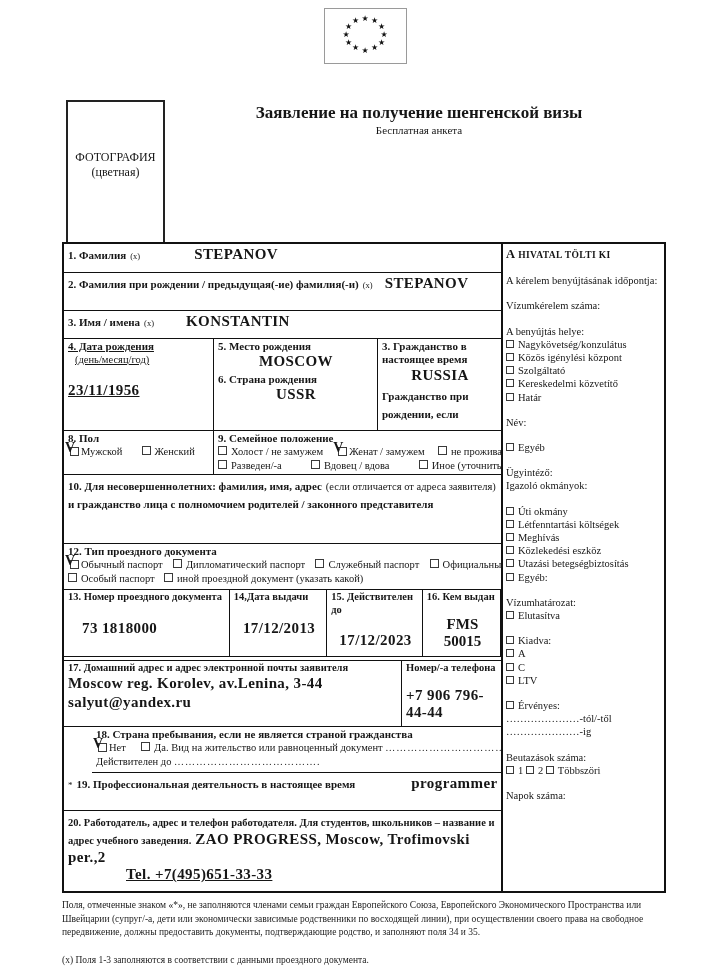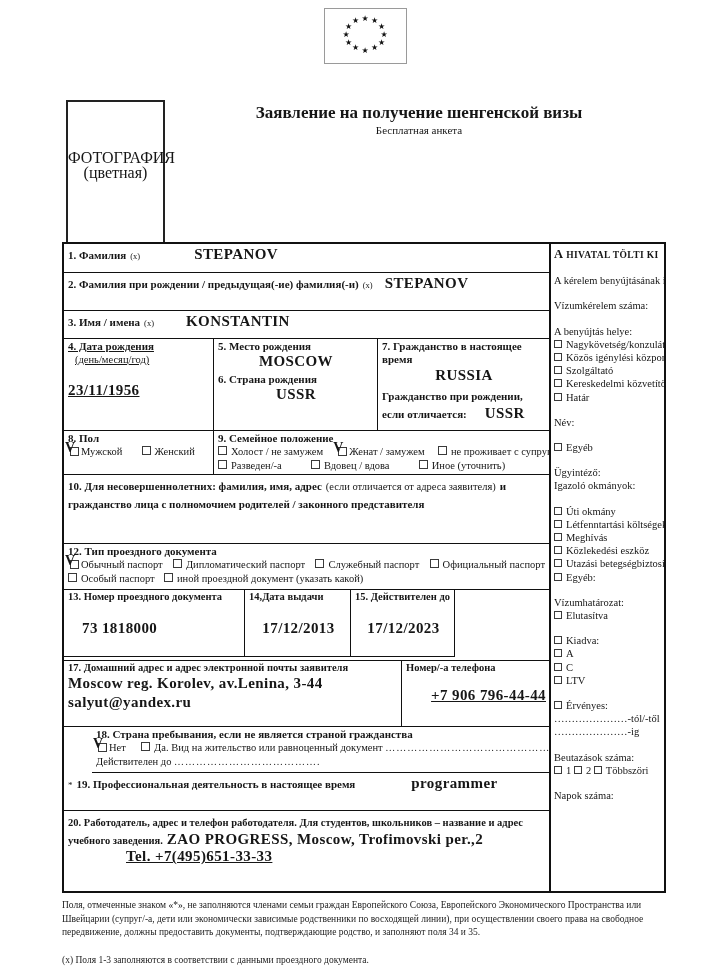--- a/index.html
+++ b/index.html
@@ -5,31 +5,31 @@
   html,body{margin:0;padding:0;background:#fff;}
   .page{position:relative;width:728px;height:973px;background:#ffffff;overflow:hidden;
         font-family:"Liberation Serif","DejaVu Serif",serif;color:#161616;}
 
   
   .flag{position:absolute;left:324px;top:8px;width:81px;height:54px;border:1px solid #9a9a9a;background:#fff;}
   .flag .star{position:absolute;font-size:8px;line-height:8px;color:#111;}
 
   
   .photo{position:absolute;left:66px;top:100px;width:95px;height:128px;border:2px solid #222;
-         text-align:center;padding-top:48px;box-sizing:content-box;font-size:16px;line-height:15px;}
+         text-align:center;padding-top:48px;box-sizing:content-box;font-size:12px;line-height:15px;}
 
   
   .titlewrap{position:absolute;left:170px;top:103px;width:498px;text-align:center;}
   .title{font-size:17px;font-weight:700;}
   .subtitle{font-size:11px;margin-top:1px;}
 
   
   .formtable{position:absolute;left:62px;top:242px;width:604px;height:651px;border:2px solid #111;
              box-sizing:border-box;display:flex;background:#fff;}
-  .main{width:487px;box-sizing:border-box;border-right:2px solid #111;display:flex;flex-direction:column;}
+  .main{width:439px;box-sizing:border-box;border-right:2px solid #111;display:flex;flex-direction:column;}
   .row{box-sizing:border-box;border-bottom:1.5px solid #111;padding:1px 3px 0 4px;overflow:hidden;position:relative;}
   .row:last-child{border-bottom:none;flex:1;}
   .lbl{font-weight:700;font-size:11px;line-height:13px;}
   .lbl-s{font-weight:700;font-size:10.5px;line-height:12.5px;}
   .plain{font-weight:400;font-size:10.5px;line-height:13px;}
   .xnote{font-weight:400;font-size:8.5px;}
   .val{font-weight:700;font-size:15px;letter-spacing:.4px;line-height:17px;}
   .cells{display:flex;height:100%;}
   .cell{box-sizing:border-box;border-right:1.5px solid #111;padding:1px 3px 0 4px;overflow:hidden;}
   .cell:last-child{border-right:none;}
@@ -119,21 +119,21 @@
             <div class="plain" style="padding-left:7px;">(день/месяц/год)</div>
             <div class="val" style="margin-top:16px;">23/11/1956</div>
           </div>
           <div class="cell" style="width:164px;">
             <div class="lbl">5. Место рождения</div>
             <div class="val" style="text-align:center;">MOSCOW</div>
             <div class="lbl" style="margin-top:3px;">6. Страна рождения</div>
             <div class="val" style="text-align:center;">USSR</div>
           </div>
           <div class="cell" style="flex:1;">
-            <div class="lbl">7. Гражданство в настоящее время</div>
+            <div class="lbl">3. Гражданство в настоящее время</div>
             <div class="val" style="text-align:center;margin:1px 0 2px;">RUSSIA</div>
             <span class="lbl">Гражданство при рождении, если отличается:</span>
             <span class="val" style="margin-left:14px;">USSR</span>
           </div>
         </div>
       </div>
 
       <div class="row" style="height:44px;padding:0;">
         <div class="cells">
           <div class="cell" style="width:150px;">
@@ -195,33 +195,37 @@
           <div class="val" style="margin:16px 0 0 14px;">73 1818000</div>
         </div>
         <div class="pbox" style="width:106px;">
           <div class="lbl-s">14,Дата выдачи</div>
           <div class="val" style="margin-top:16px;text-align:center;">17/12/2013</div>
         </div>
         <div class="pbox" style="width:104px;">
           <div class="lbl-s">15. Действителен до</div>
           <div class="val" style="margin-top:16px;text-align:center;">17/12/2023</div>
         </div>
+        <div class="pbox" style="width:85px;">
+          <div class="lbl-s">16. Кем выдан</div>
+          <div class="val" style="margin-top:12px;text-align:center;letter-spacing:0;">FMS 50015</div>
+        </div>
         <div class="pfill"></div>
       </div>
 
       <div class="row" style="height:66px;padding:0;">
         <div class="cells">
           <div class="cell" style="width:338px;">
             <div class="lbl-s">17. Домашний адрес и адрес электронной почты заявителя</div>
             <div class="val">Moscow reg. Korolev, av.Lenina, 3-44</div>
             <div class="val" style="margin-top:2px;">salyut@yandex.ru</div>
           </div>
           <div class="cell" style="flex:1;">
             <div class="lbl-s">Номер/-а  телефона</div>
-            <div class="val" style="margin-top:12px;text-align:right;text-decoration:underline;">+7 906 796-44-44</div>
+            <div class="val" style="margin-top:12px;text-align:left;">+7 906 796-44-44</div>
           </div>
         </div>
       </div>
 
       <div class="row" style="height:46px;margin-left:28px;">
         <div class="lbl">18. Страна пребывания, если не является страной гражданства</div>
         <div class="opt">
           <span class="cbwrap"><span class="cb"></span><span class="vmark">V</span></span><span>Нет</span>
           <span style="display:inline-block;width:10px;"></span>
           <span class="cb"></span><span>Да. Вид на жительство или равноценный документ</span>

